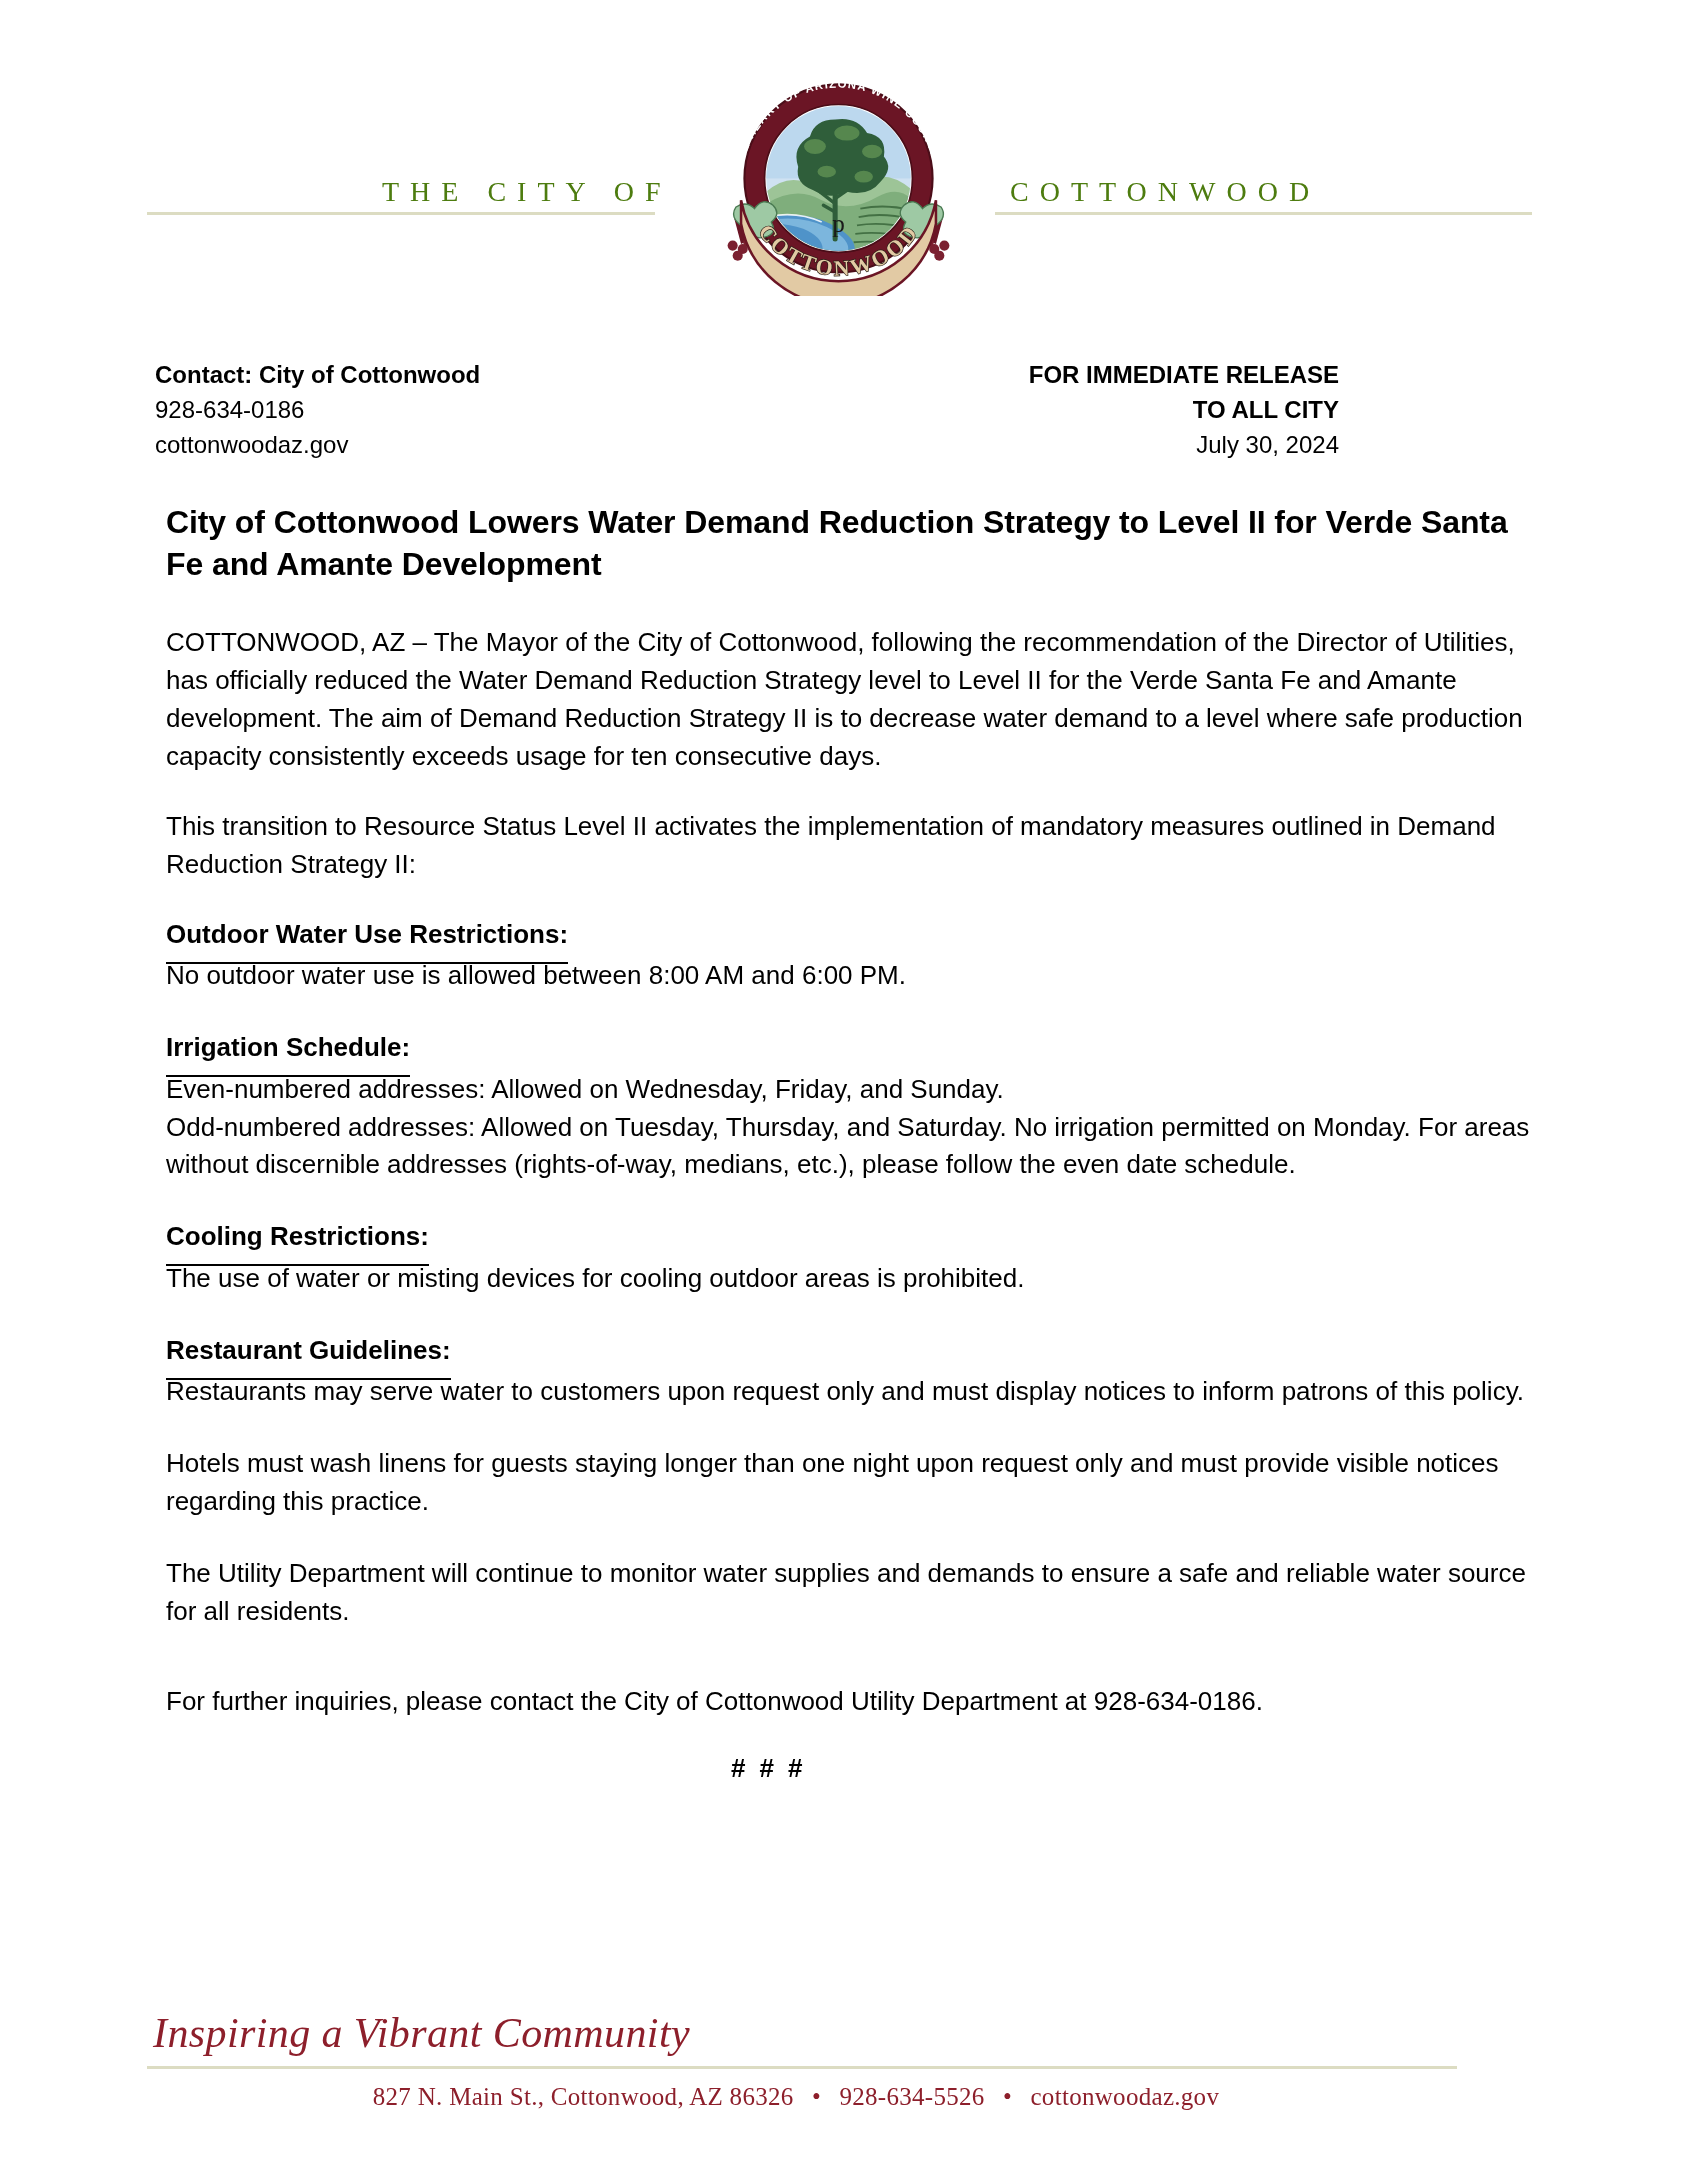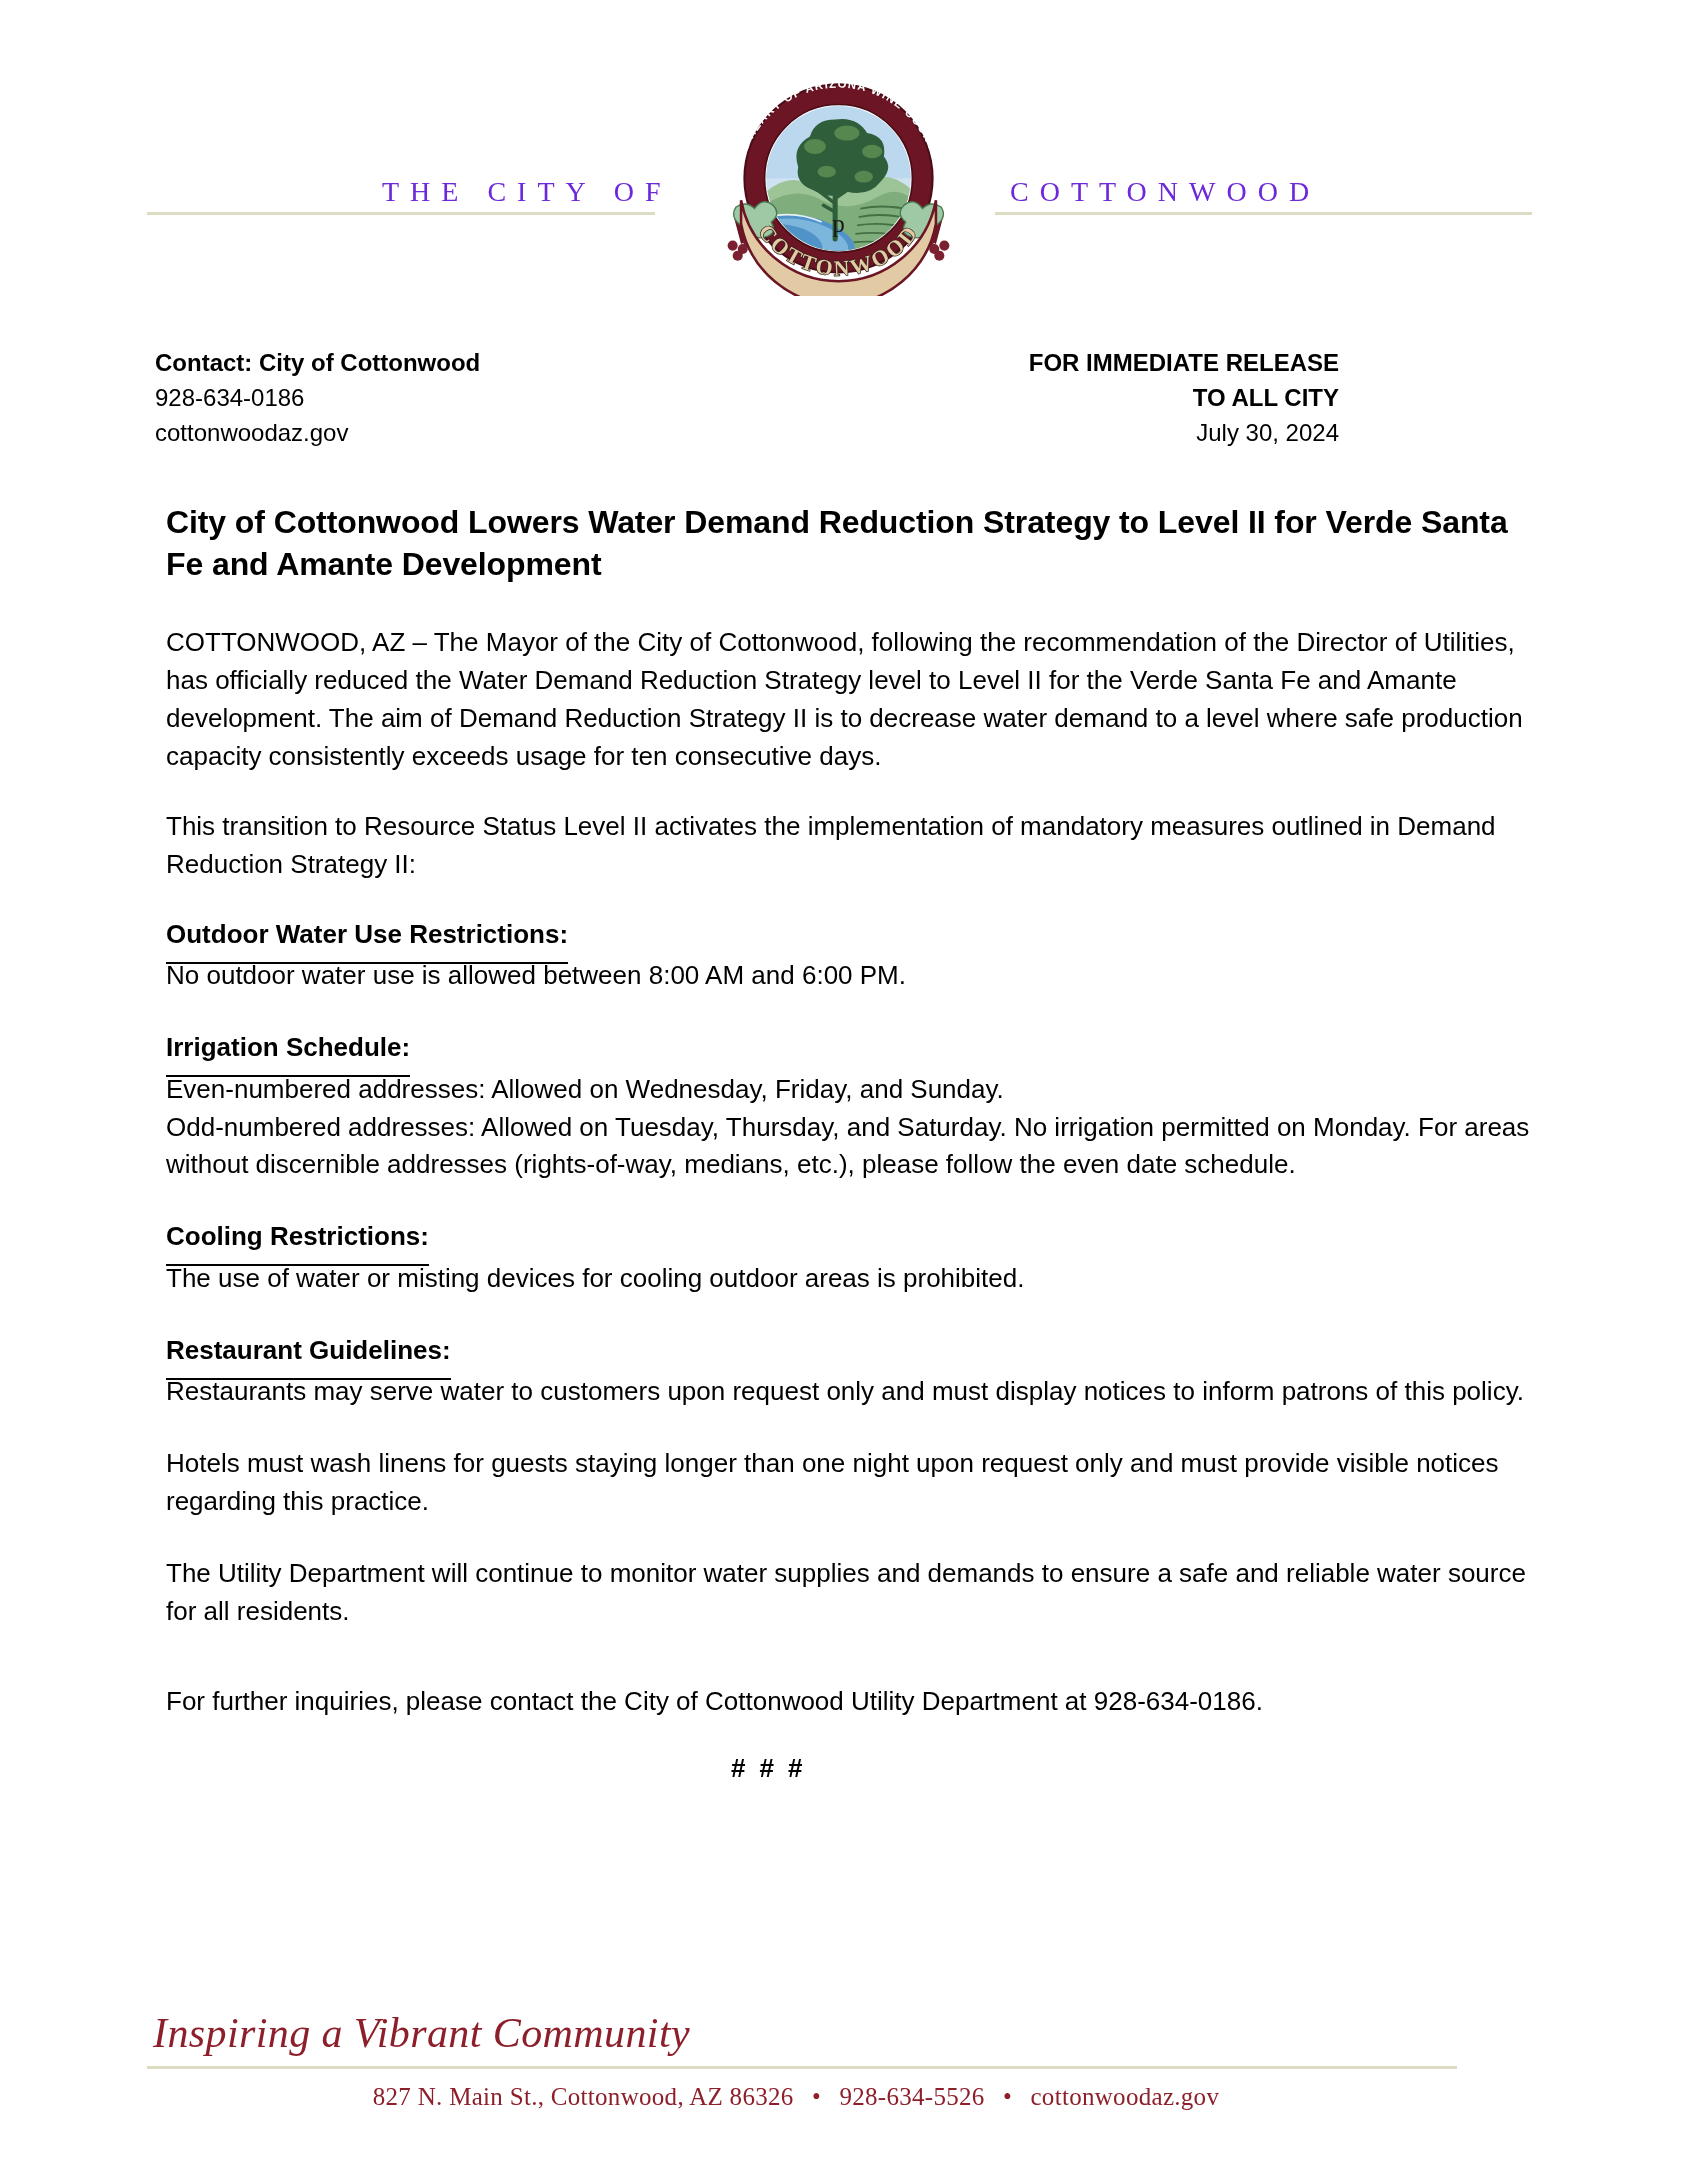--- a/index.html
+++ b/index.html
@@ -33,21 +33,21 @@
     top: 212px;
     height: 3.4px;
     background: #dcdcc2;
   }
   .lh-rule.left  { left: 147px;  width: 508px; }
   .lh-rule.right { left: 995px; width: 537px; }
 
   .lh-word {
     position: absolute;
     top: 176px;
-    color: #6d28d9;
+    color: #4d7c0f;
     font-family: "Liberation Serif", serif;
     font-size: 28px;
     font-weight: 400;
     letter-spacing: 11px;
     white-space: nowrap;
   }
   .lh-word.left  { left: 382px; }
   .lh-word.right { left: 1010px; }
 
   .seal-wrap {
@@ -55,21 +55,21 @@
     left: 704px;
     top: 44px;
     width: 269px;
     height: 252px;
   }
   .seal-wrap svg { display: block; width: 269px; height: 252px; }
 
   
   .meta {
     position: absolute;
-    top: 345px;
+    top: 357px;
     left: 0;
     width: 1494px;
     height: 101px;
   }
   .meta-left {
     position: absolute;
     left: 155px;
     top: 0;
     font-size: 24px;
     line-height: 35px;

